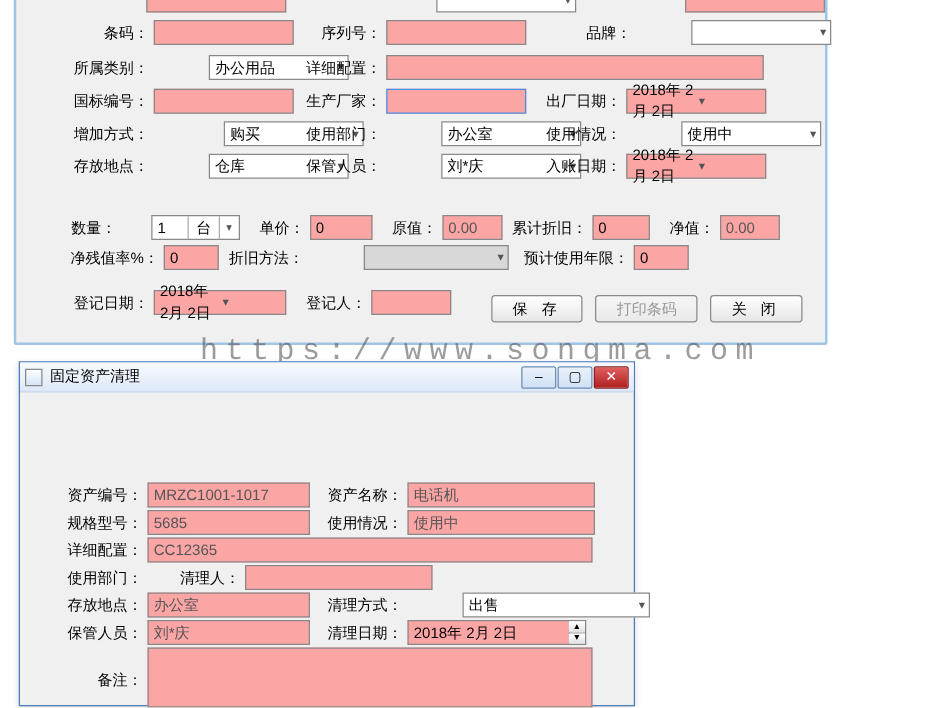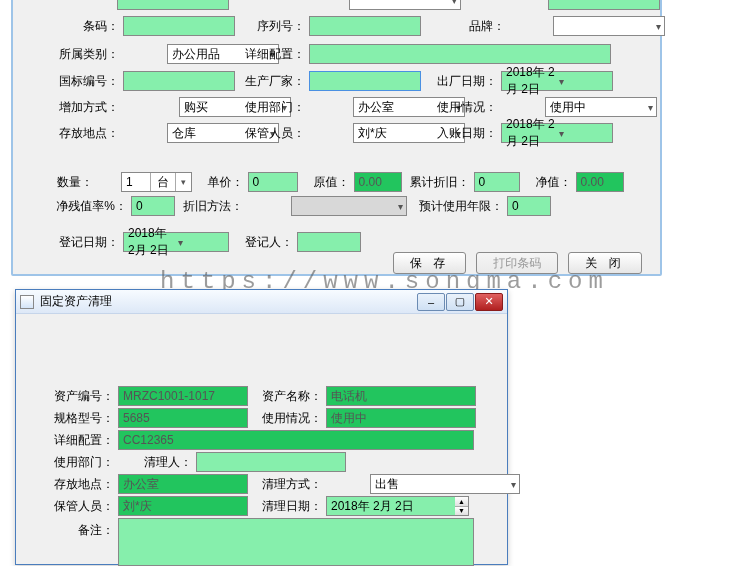--- a/index.html
+++ b/index.html
@@ -33,21 +33,21 @@
     text-align: right;
     margin-right: 4px;
     color: #000;
     white-space: nowrap;
   }
   .inp, .sel, .datebox {
     height: 20px;
     font-size: 12px;
     padding: 0 4px;
     border: 1px solid #888;
-    background: #86efac;
+    background: #fca5a5;
     font-family: inherit;
   }
   .sel {
     appearance: none;
     padding-right: 16px;
     background: #fff;
     position: relative;
   }
   .sel-wrap {
     position: relative;
@@ -60,42 +60,41 @@
     right: 4px;
     top: 50%;
     transform: translateY(-50%);
     pointer-events: none;
     color: #555;
     font-size: 10px;
   }
   .datebox { display: inline-flex; align-items: center; }
   .datebox span { flex: 1; }
   .datebox .dd { color: #555; margin-left: 4px; font-size: 10px; }
-  .ro { background: #22c55e; color: #555; }
+  .ro { background: #fca5a5; color: #555; }
   .gray-inp { background: #d8d8d8; border: 1px solid #888; }
   .unitbox {
     display: inline-flex;
     border: 1px solid #888;
     background: #fff;
     height: 20px;
   }
   .unitbox .v { width: 28px; padding: 0 4px; display: flex; align-items: center; }
   .unitbox .u { border-left: 1px solid #aaa; padding: 0 6px; display: flex; align-items: center; }
   .unitbox .dd { border-left: 1px solid #aaa; padding: 0 5px; display: flex; align-items: center; font-size: 9px; color: #555; }
   .btn {
     height: 22px;
     padding: 0 16px;
     border: 1px solid #8a8a8a;
     background: linear-gradient(#fff,#e6e6e6);
     border-radius: 3px;
     font-size: 12px;
     font-family: inherit;
     cursor: pointer;
     letter-spacing: 4px;
-    margin-top: 16px;
   }
   .btn[disabled] {
     color: #999;
     background: linear-gradient(#f5f5f5,#eaeaea);
     cursor: default;
   }
   .window2 {
     position: absolute;
     left: 15px;
     top: 289px;
@@ -370,18 +369,18 @@
         <div class="datebox" style="width:130px">
           <span>2018年 2月 2日</span>
         </div>
         <div class="stepper">
           <div>▲</div>
           <div>▼</div>
         </div>
       </div>
     </div>
 
-    <div class="row" style="left:0;top:204px;align-items:flex-start">
+    <div class="row" style="left:0;top:204px;align-items:center">
       <span class="lbl" style="width:98px;padding-top:4px">备注：</span>
       <textarea class="inp" style="width: 356px;"></textarea>
     </div>
   </div>
 </div>
 
 </body></html>

